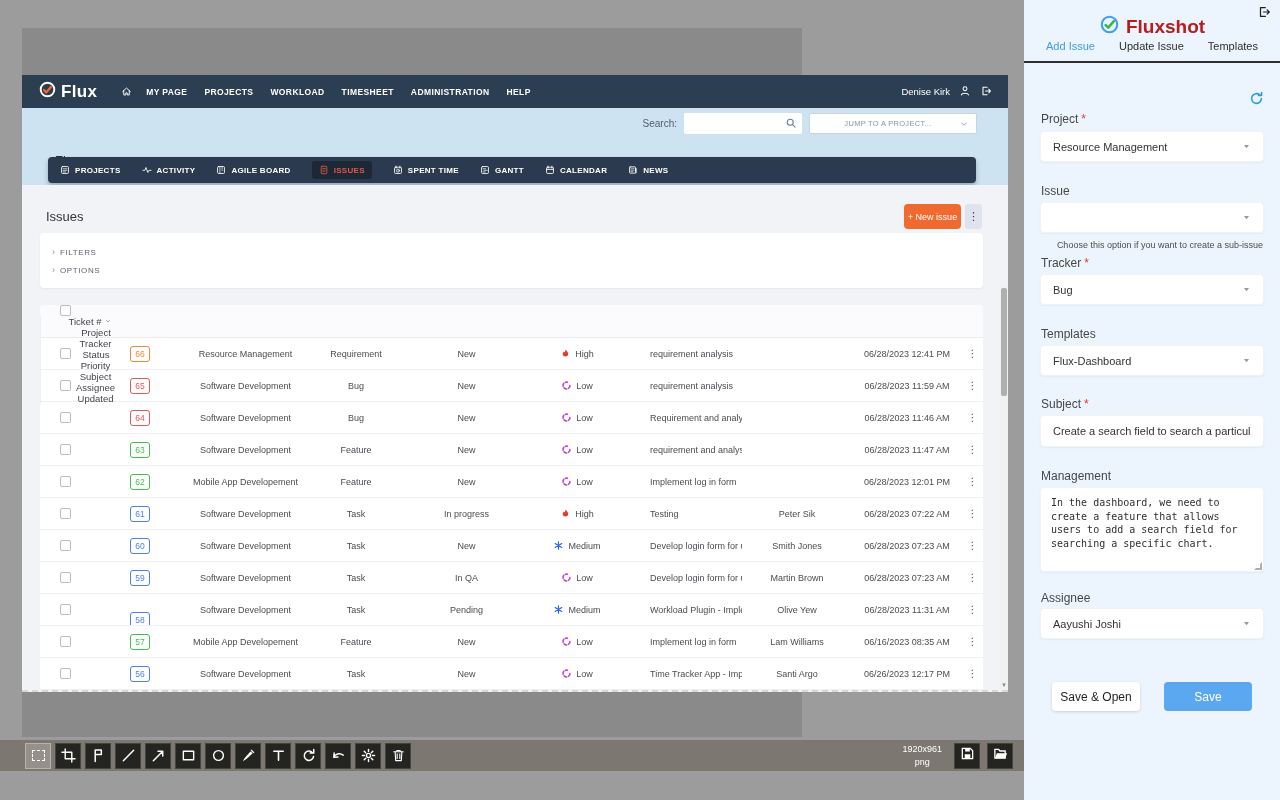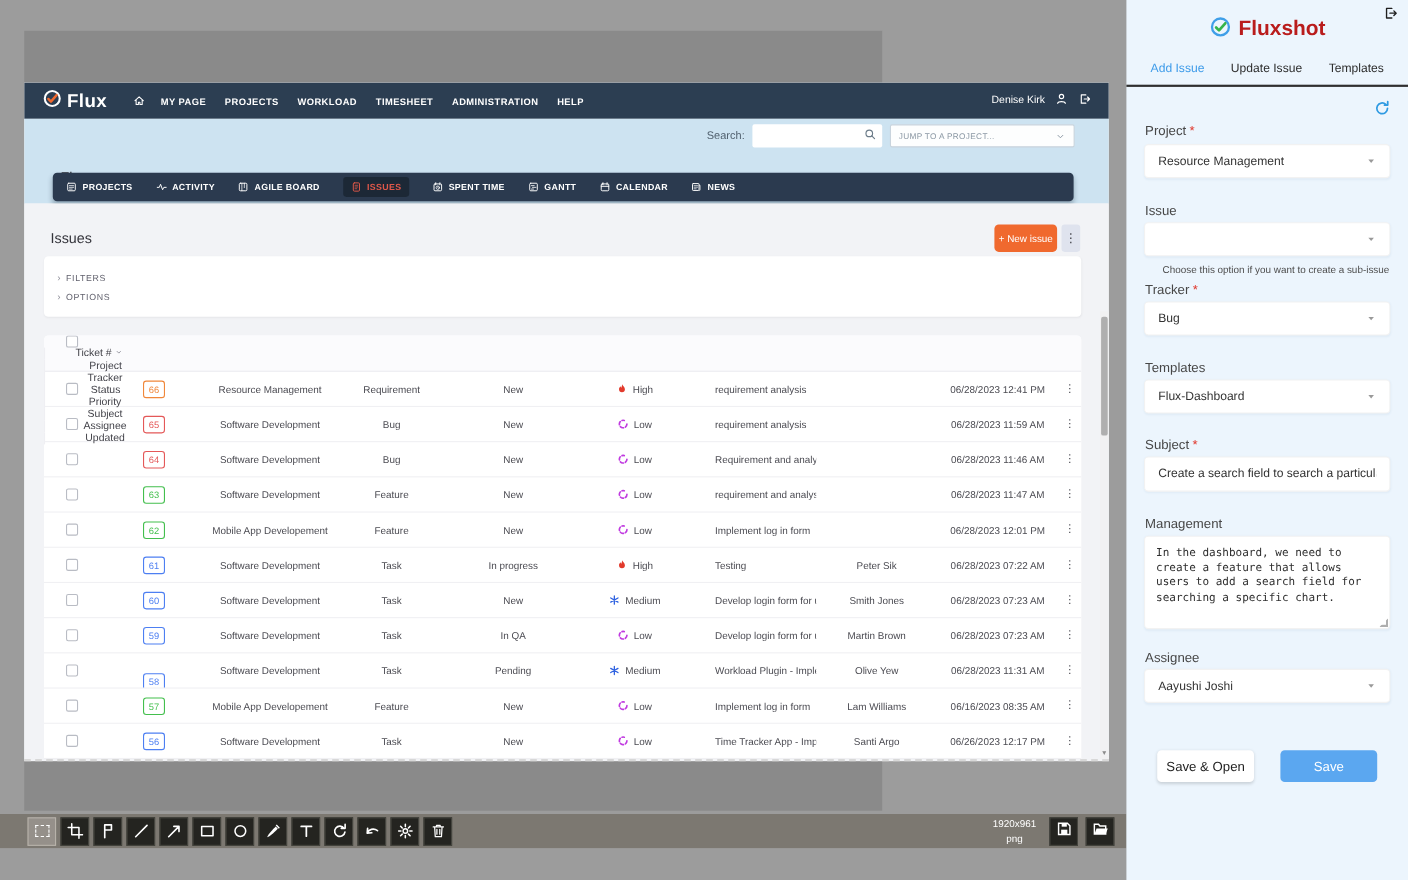--- a/index.html
+++ b/index.html
@@ -17,21 +17,21 @@
   .flux-nav { height:33px; background:#2C3E52; display:flex; align-items:center; padding:0 16px; }
   .flux-logo { display:flex; align-items:center; gap:4px; }
   .flux-logo .brand { color:#fff; font-size:17px; font-weight:bold; letter-spacing:.3px; }
   .nav-home { margin-left:24px; display:flex; align-items:center; color:#fff; }
   .nav-items { display:flex; gap:17px; margin-left:14px; align-items:center; }
   .nav-item { color:#fff; font-size:8.5px; font-weight:bold; letter-spacing:.4px; cursor:default; }
   .nav-right { margin-left:auto; display:flex; gap:9px; align-items:center; color:#fff; }
   .nav-user { font-size:9.5px; }
 
   
-  .blueband { position:relative; height:77px; background:#CDE3F1; }
+  .blueband { position:relative; height:77px; background:#CDE3F1;text-align:center; }
   .flux-title { position:absolute; left:33px; top:45px; font-size:13px; color:#2F2F33; }
   .search-row { position:absolute; right:31px; top:5px; display:flex; gap:7px; align-items:center; }
   .search-label { font-size:10px; color:#51616F; }
   .search-input { width:118px; height:21px; background:#fff; border-radius:2px; display:flex;
                   align-items:center; justify-content:flex-end; padding:0 5px; }
   .jump-select { width:168px; height:21px; background:#FDFEFE; border:1px solid #C9D4DD; border-radius:2px;
                  display:flex; align-items:center; padding:0 7px; }
   .jump-select .txt { font-size:7.5px; color:#8A97A3; letter-spacing:.3px; flex:1; }
   .jump-select .chev { color:#8A97A3; display:flex; }
 
@@ -88,21 +88,21 @@
   .tool svg { width:15px; height:15px; }
   .sel-glyph { width:13px; height:11px; border:1.5px dashed #fff; }
   .res-block { margin-left:auto; margin-right:8px; text-align:center; color:#fff; font-size:9px; line-height:1.35; }
 
   
   .sidebar { position:absolute; left:1024px; top:0; width:256px; height:800px; background:#ECF5FD; }
   .exit-btn { position:absolute; top:5px; right:9px; color:#1F1F1F; display:flex; }
   .logo-row { position:absolute; top:14px; left:0; width:100%; display:flex; justify-content:center;
               align-items:center; gap:6px; }
   .logo-row .brand { font-size:19px; font-weight:bold; color:#b91c1c; }
-  .fs-tabs { position:absolute; top:56px; left:0; right:0; height:23px; display:flex;
+  .fs-tabs { position:absolute; top:40px; left:0; right:0; height:23px; display:flex;
              justify-content:space-between; padding:0 22px; border-bottom:2px solid #2F2F2F; }
   .fs-tab { font-size:11px; color:#2E2E2E; cursor:default; }
   .fs-tab.active { color:#3D9BE9; }
   .refresh-btn { position:absolute; top:91px; right:16px; color:#2E9AE2; display:flex; }
   .f-label { position:absolute; left:17px; font-size:12px; color:#474747; }
   .req { color:#E03B30; margin-left:3px; }
   .f-select, .f-input { position:absolute; left:16px; right:16px; height:31px; background:#fff;
         border-radius:4px; border:1px solid #F2F2F2; box-shadow:0 1px 2px rgba(30,80,130,.06);
         display:flex; align-items:center; padding:0 12px; font-size:11px; color:#333; }
   .f-select .chev { margin-left:auto; color:#9a9a9a; display:flex; }

